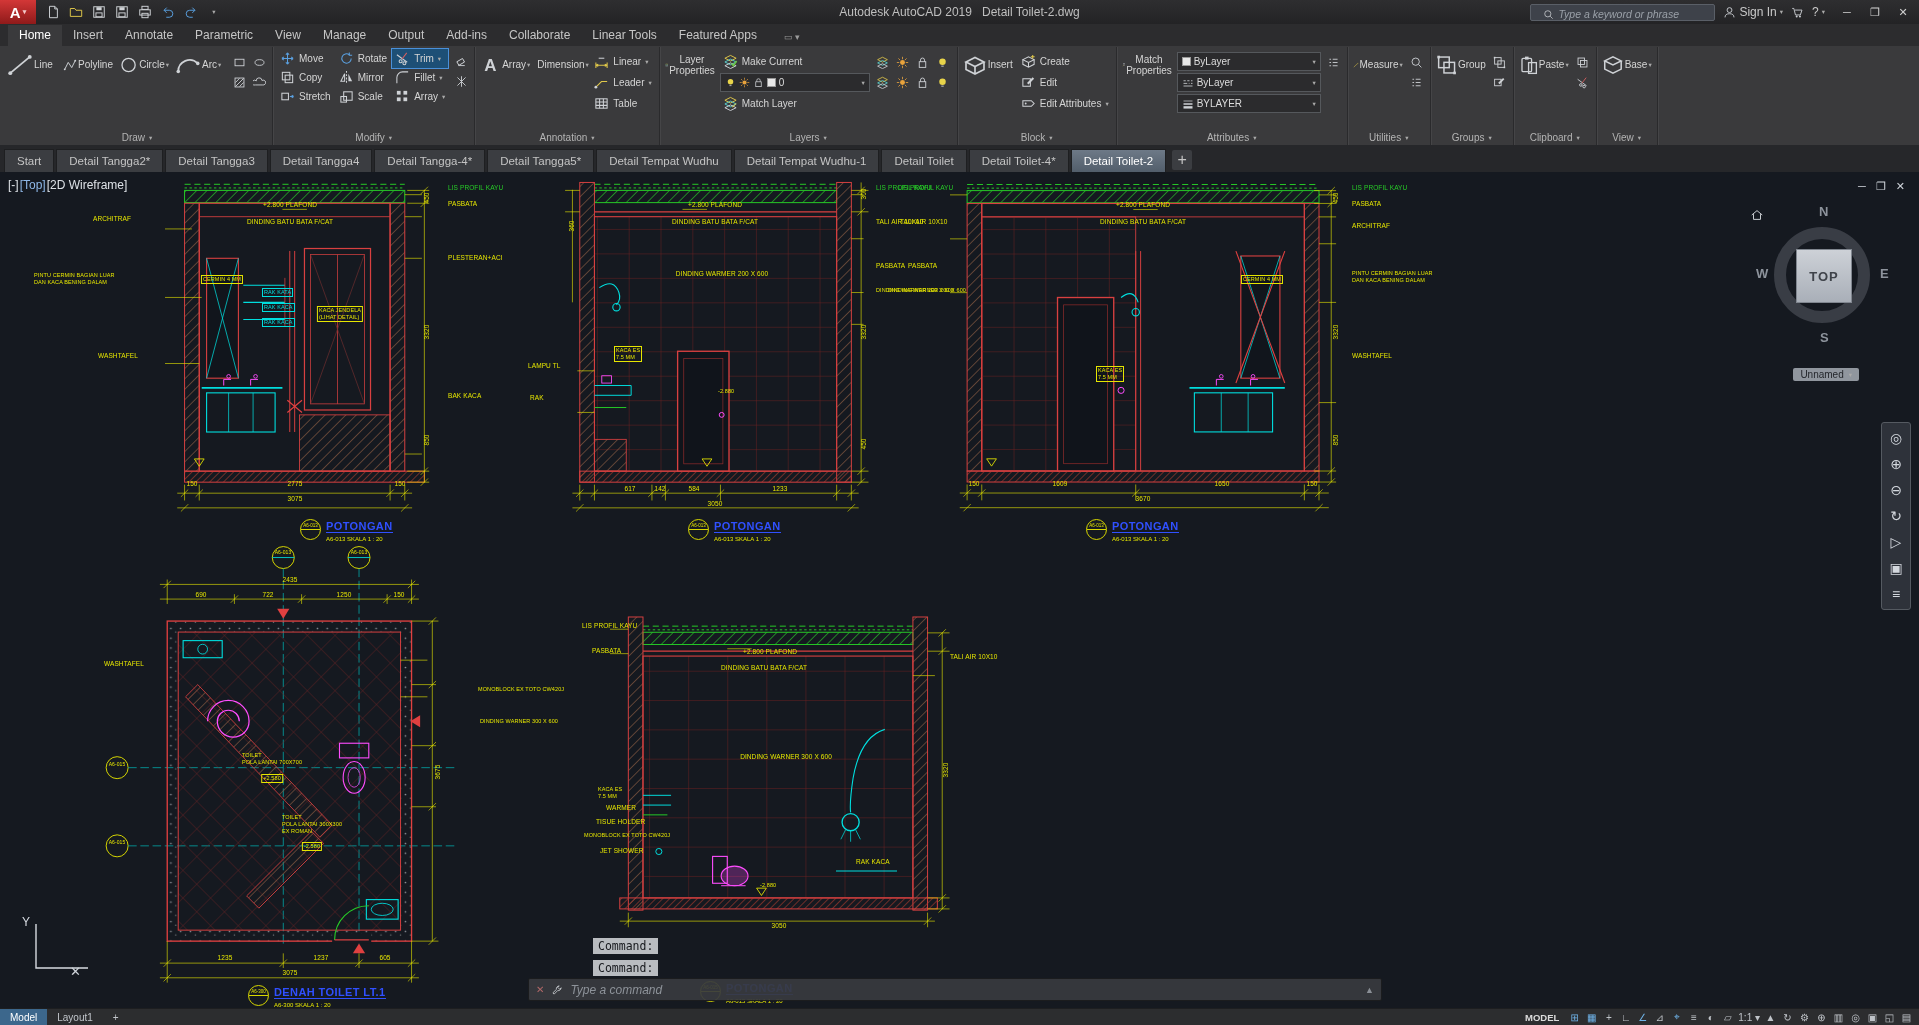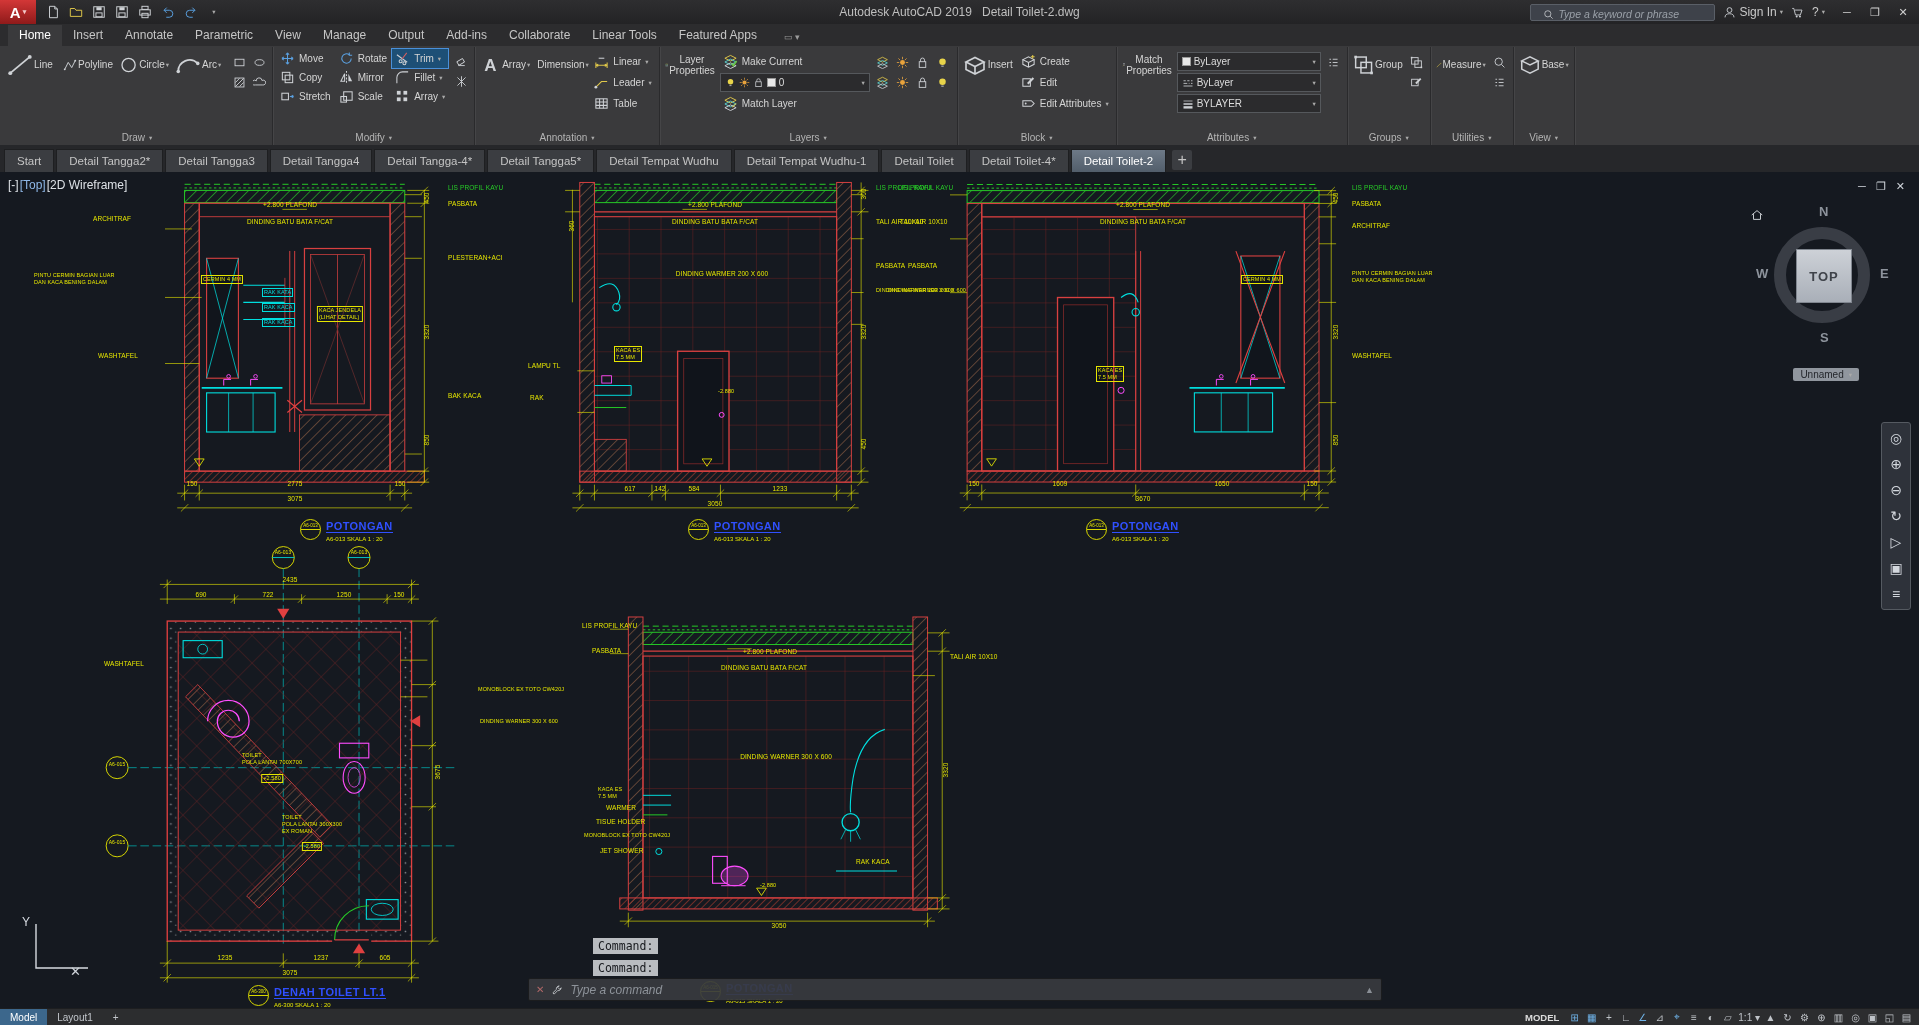--- a/index.html
+++ b/index.html
@@ -790,71 +790,98 @@
     <div class="rlabel">
         <span>Attributes</span>
         <span class="caret">▾</span>
       </div>
   </div>
 
   <div class="rpanel">
     <div class="rbody">
       <div class="btn-big">
           <svg>
-            <use href="#i-group"></use>
+            <use href="#i-measure"></use>
           </svg>
-          <span>Group</span>
+          <span>Measure</span>
+          <span class="caret">▾</span>
         </div>
       <div class="vcol" style="padding-top:4px">
         <div class="btn-tiny">
             <svg>
-              <use href="#i-group"></use>
-            </svg>
-          </div>
-        <div class="btn-tiny">
-            <svg>
-              <use href="#i-edit"></use>
+              <use href="#i-magnifier"></use>
+            </svg>
+          </div>
+        <div class="btn-tiny">
+            <svg>
+              <use href="#i-list"></use>
             </svg>
           </div>
       </div>
     </div>
     <div class="rlabel">
-        <span>Groups</span>
+        <span>Utilities</span>
         <span class="caret">▾</span>
       </div>
   </div>
 
   <div class="rpanel">
     <div class="rbody">
       <div class="btn-big">
           <svg>
-            <use href="#i-measure"></use>
+            <use href="#i-group"></use>
           </svg>
-          <span>Measure</span>
+          <span>Group</span>
+        </div>
+      <div class="vcol" style="padding-top:4px">
+        <div class="btn-tiny">
+            <svg>
+              <use href="#i-group"></use>
+            </svg>
+          </div>
+        <div class="btn-tiny">
+            <svg>
+              <use href="#i-edit"></use>
+            </svg>
+          </div>
+      </div>
+    </div>
+    <div class="rlabel">
+        <span>Groups</span>
+        <span class="caret">▾</span>
+      </div>
+  </div>
+
+  <div class="rpanel">
+    <div class="rbody">
+      <div class="btn-big">
+          <svg>
+            <use href="#i-paste"></use>
+          </svg>
+          <span>Paste</span>
           <span class="caret">▾</span>
         </div>
       <div class="vcol" style="padding-top:4px">
         <div class="btn-tiny">
             <svg>
-              <use href="#i-magnifier"></use>
-            </svg>
-          </div>
-        <div class="btn-tiny">
-            <svg>
-              <use href="#i-list"></use>
+              <use href="#i-copy"></use>
+            </svg>
+          </div>
+        <div class="btn-tiny">
+            <svg>
+              <use href="#i-trim"></use>
             </svg>
           </div>
       </div>
     </div>
     <div class="rlabel">
-        <span>Utilities</span>
+        <span>Clipboard</span>
         <span class="caret">▾</span>
       </div>
   </div>
-
 
   <div class="rpanel">
     <div class="rbody">
       <div class="btn-big">
           <svg>
             <use href="#i-base"></use>
           </svg>
           <span>Base</span>
           <span class="caret">▾</span>
         </div>

